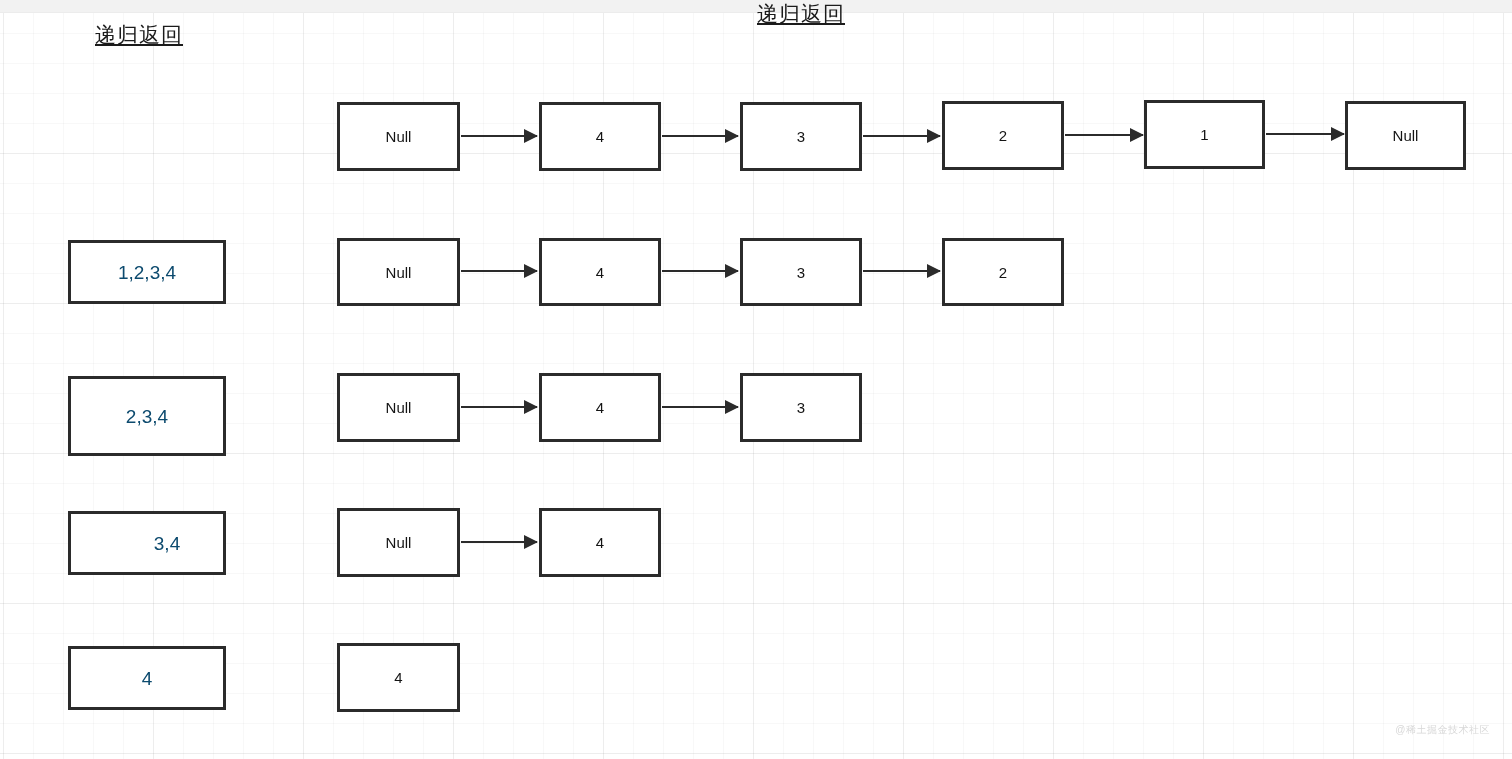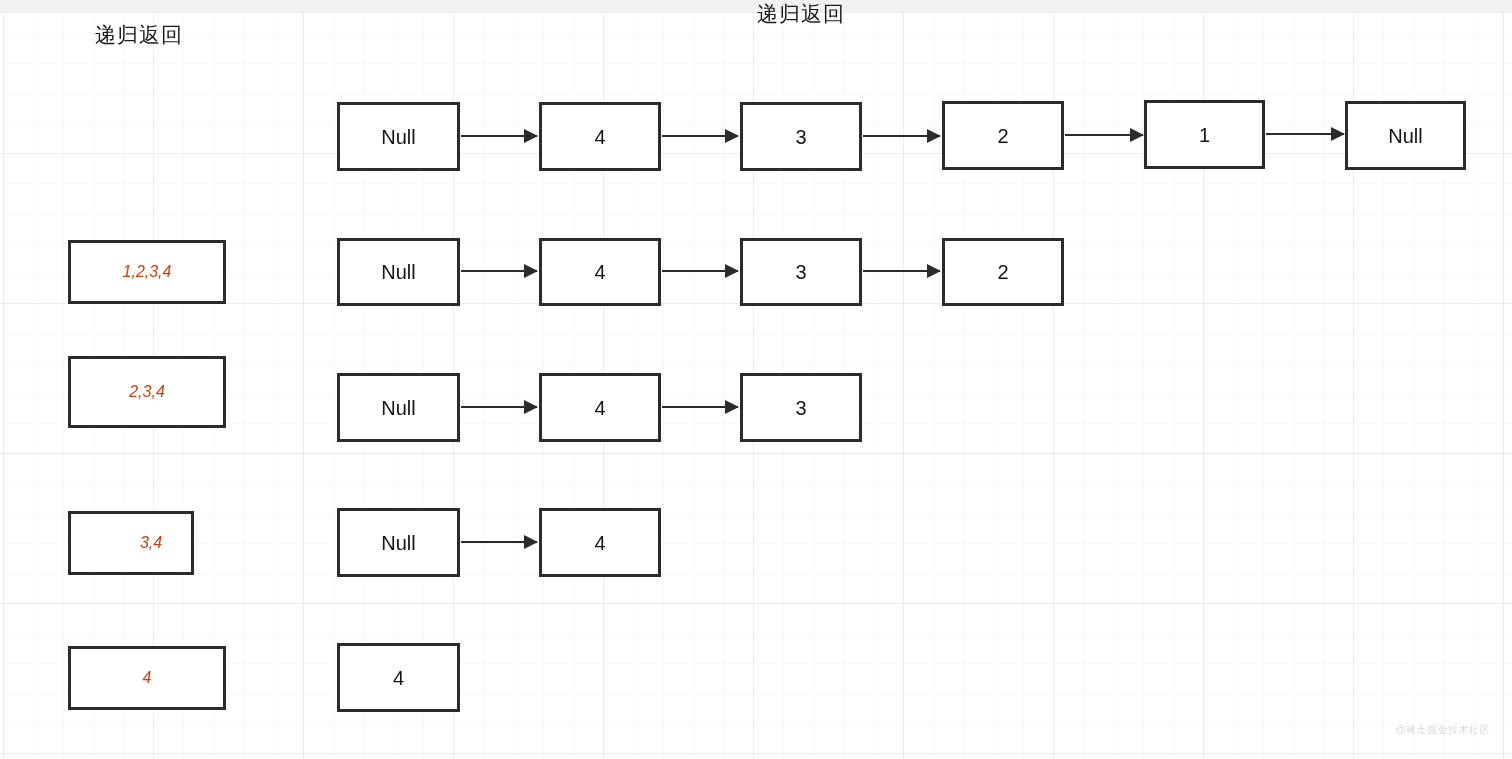--- a/index.html
+++ b/index.html
@@ -37,41 +37,41 @@
     background: #f2f2f2;
     border-bottom: 1px solid #ececec;
   }
   .title {
     position: absolute;
     color: #1b1b1b;
     font-size: 21px;
     line-height: 24px;
     letter-spacing: 1px;
     white-space: nowrap;
+    text-decoration: underline;
   }
   #title-left  { left: 95px;  top: 23px; }
   #title-top   { left: 757px; top: 2px;  }
 
   .node {
     position: absolute;
     box-sizing: border-box;
     background: #ffffff;
     border: 3px solid #2b2b2b;
     display: flex;
     align-items: center;
     justify-content: center;
     color: #141414;
-    font-size: 20px;
+    font-size: 15px;
     line-height: 1;
   }
   .node.param {
     border-width: 3px;
-    font-size: 16px;
-    color: #c2410c;
-    font-style: italic;
+    font-size: 19px;
+    color: #0c4a6e;
   }
   .arrow {
     position: absolute;
     height: 2px;
     background: #2b2b2b;
   }
   .arrow::after {
     content: "";
     position: absolute;
     right: -1px;
@@ -98,22 +98,22 @@
 
 <div id="canvas">
 
   <div id="topbar"></div>
 
   <div class="title" id="title-left">递归返回</div>
 
   <div class="title" id="title-top">递归返回</div>
 
   <div class="node param" style="left:68px;  top:240px; width:158px; height:64px;">1,2,3,4</div>
-  <div class="node param" style="left:68px;  top:356px; width:158px; height:72px;">2,3,4</div>
-  <div class="node param" style="left:68px;  top:511px; width:126px; height:64px;padding-left:40px;">3,4</div>
+  <div class="node param" style="left:68px;  top:376px; width:158px; height:80px;">2,3,4</div>
+  <div class="node param" style="left:68px;  top:511px; width:158px; height:64px;padding-left:40px;">3,4</div>
   <div class="node param" style="left:68px;  top:646px; width:158px; height:64px;">4</div>
 
   <div class="node" style="left:337px;  top:102px; width:123px; height:69px;">Null</div>
   <div class="arrow" style="left:461px; top:135px; width:76px;"></div>
   <div class="node" style="left:539px;  top:102px; width:122px; height:69px;">4</div>
   <div class="arrow" style="left:662px; top:135px; width:76px;"></div>
   <div class="node" style="left:740px;  top:102px; width:122px; height:69px;">3</div>
   <div class="arrow" style="left:863px; top:135px; width:77px;"></div>
   <div class="node" style="left:942px;  top:101px; width:122px; height:69px;">2</div>
   <div class="arrow" style="left:1065px; top:134px; width:78px;"></div>

